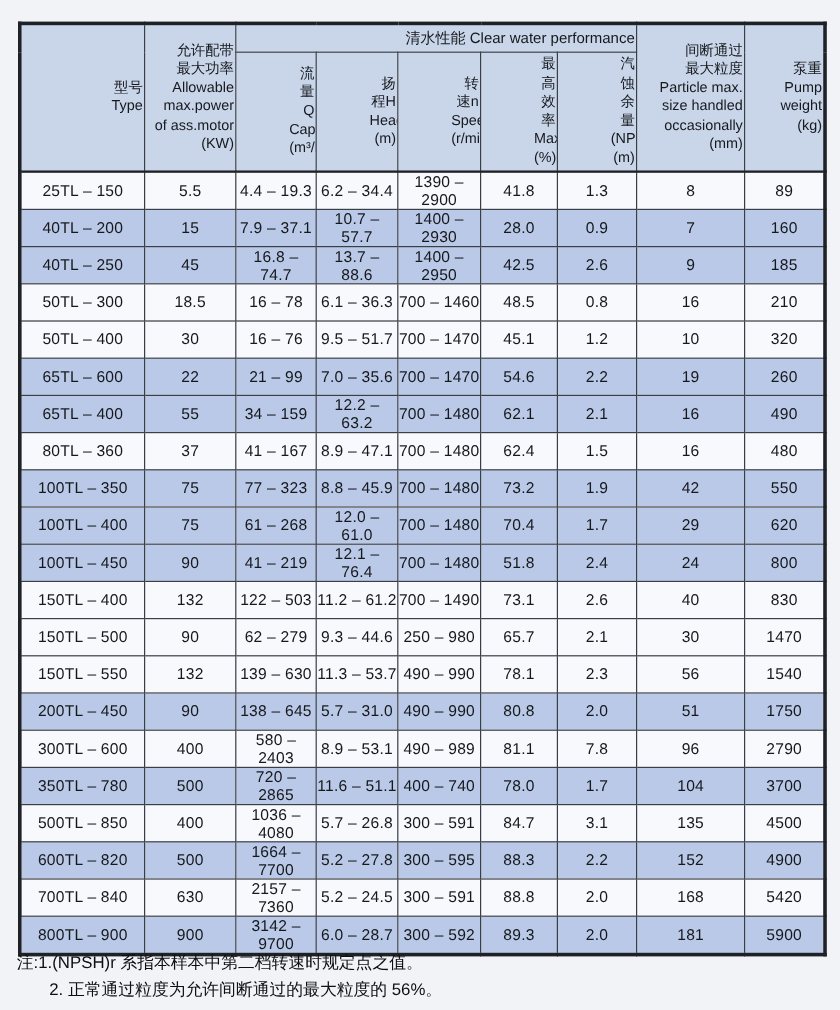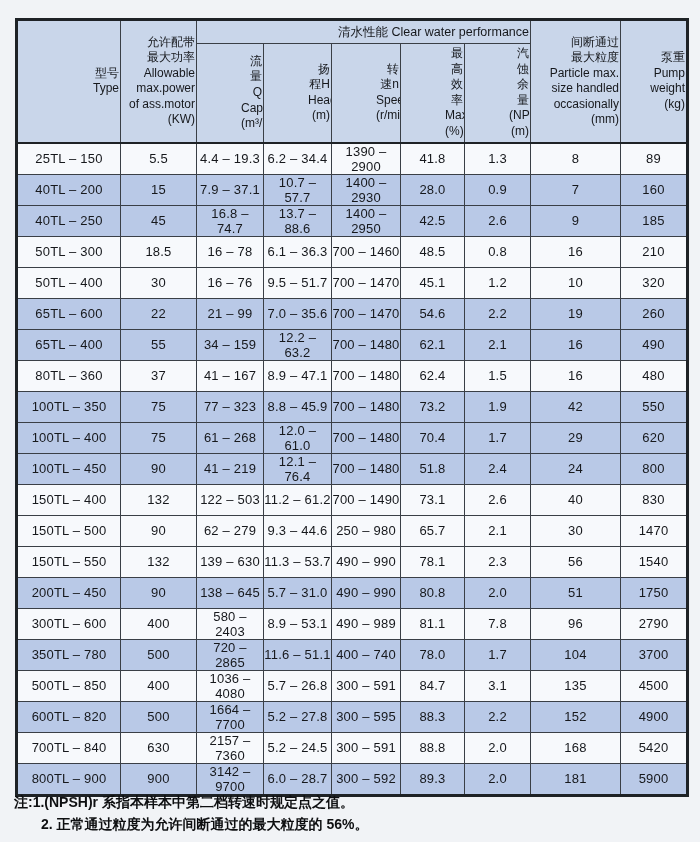--- a/index.html
+++ b/index.html
@@ -48,21 +48,21 @@
   .spec tbody td {
     height:31px;
     font-size:13px;
     background:var(--row-plain);
     letter-spacing:0.2px;
   }
   .spec tbody tr.shaded td { background:var(--row-shaded); }
   .notes {
     position:absolute; left:14px; top:792px; width:672px;
     font-size:14px;
-    font-weight:700;
+    font-weight:400;
     color:#0e0f11;
     line-height:1.55;
   }
   .notes .note-2 { padding-left:27px; }
 </style>
 </head>
 <body>
 
 <div class="page">
 

